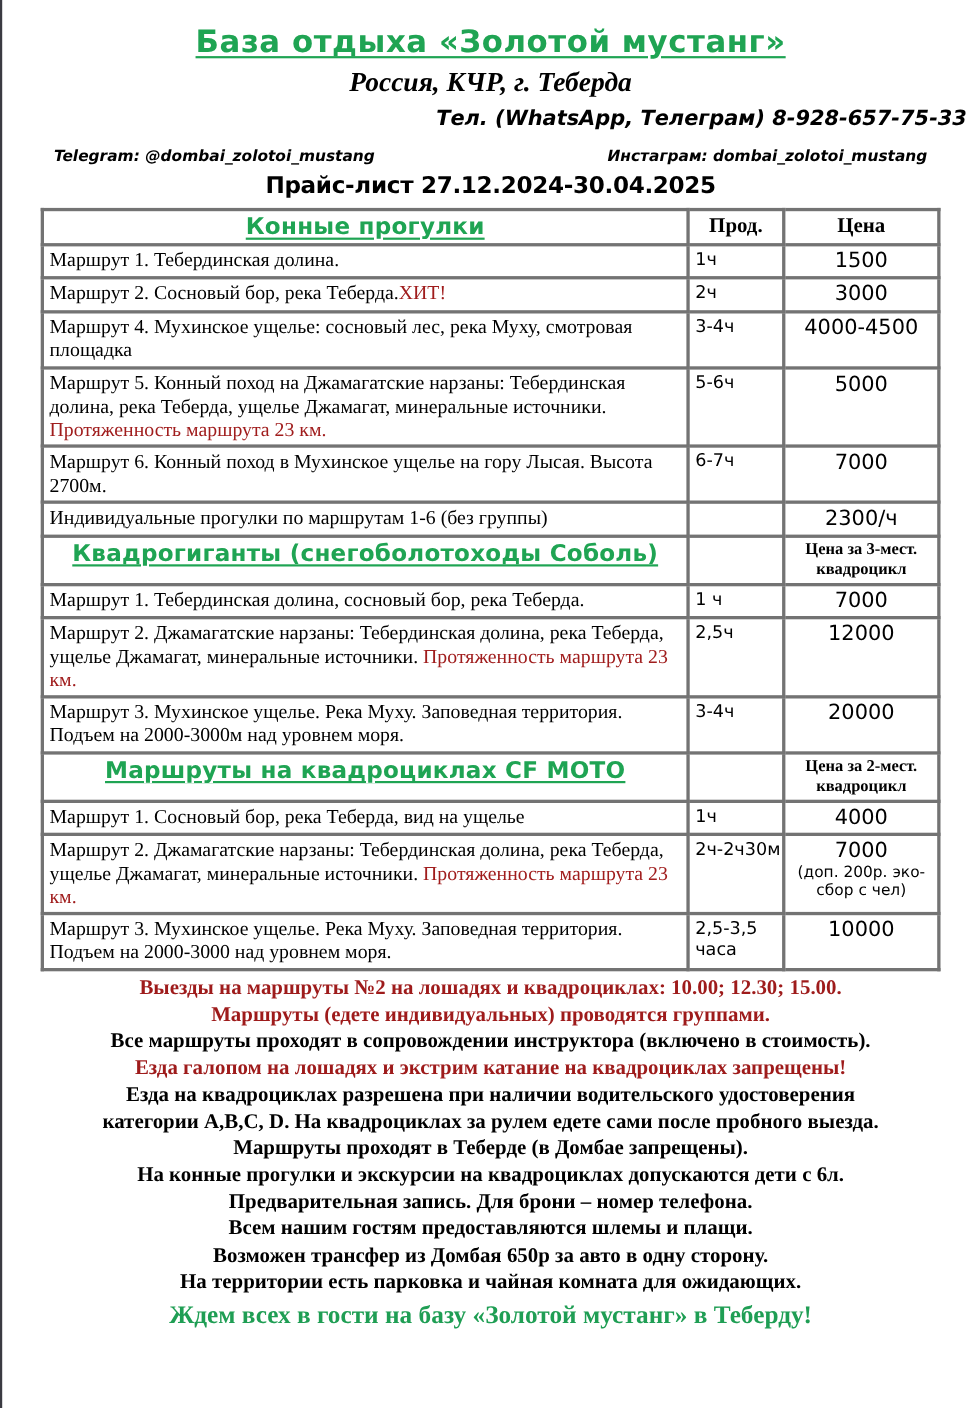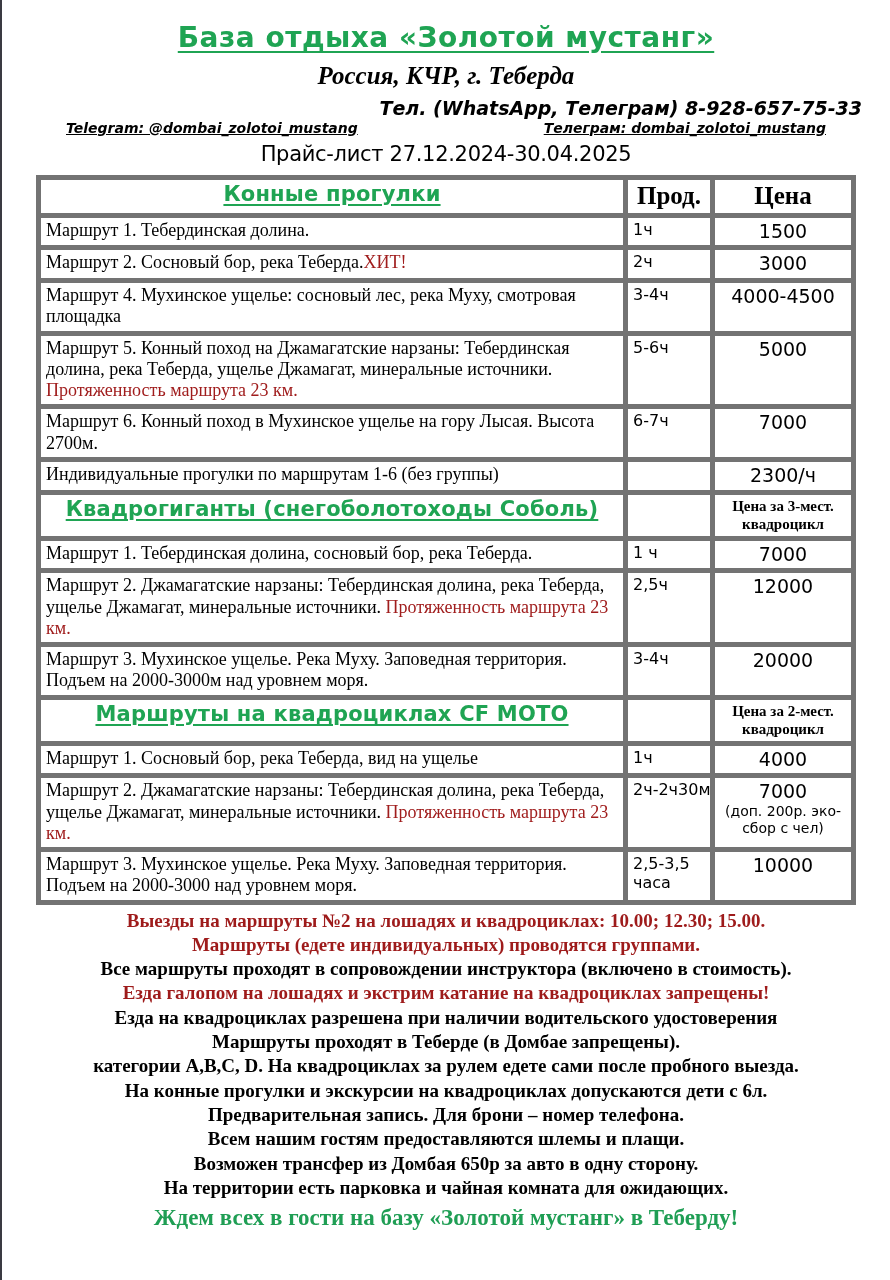--- a/index.html
+++ b/index.html
@@ -11,21 +11,21 @@
     width: 890px;
     height: 1280px;
     font-family: "Liberation Serif", "DejaVu Serif", serif;
     color: #000000;
     position: relative;
     overflow: hidden;
     border-left: 2px solid #3a3a42;
     box-sizing: border-box;
   }
   .page {
-    padding: 0 28px;
+    padding: 0 11px;
     box-sizing: border-box;
     width: 100%;
   }
 
   
   .hdr-title {
     text-align: center;
     color: #1fa453;
     font-family: "DejaVu Sans", sans-serif;
     font-weight: bold;
@@ -55,43 +55,42 @@
     line-height: 1.1;
   }
   .hdr-socials {
     display: flex;
     justify-content: space-between;
     align-items: baseline;
     font-family: "DejaVu Sans", sans-serif;
     font-style: italic;
     font-weight: bold;
     font-size: 14px;
-    margin-top: 1px;
+    margin-top: 15px;
     padding: 0 36px 0 36px;
     box-sizing: border-box;
-    text-decoration: underline;
   }
   .hdr-pricelist {
     text-align: center;
     font-family: "DejaVu Sans", sans-serif;
-    font-weight: normal;
+    font-weight: bold;
     font-size: 21px;
     margin-top: 6px;
     letter-spacing: -0.3px;
   }
 
   
   table.pricelist {
     margin: 9px auto 0 auto;
     width: 815px;
     border-collapse: collapse;
     table-layout: fixed;
   }
   table.pricelist td {
-    border: 5px solid #737373;
+    border: 3px solid #737373;
     vertical-align: top;
     padding: 2px 5px 3px 5px;
   }
   table.pricelist .c-desc { width: 587px; }
   table.pricelist .c-dur  { width: 87px; }
   table.pricelist .c-price{ width: 141px; }
 
   .desc {
     font-family: "Liberation Serif", serif;
     font-size: 18px;
@@ -110,21 +109,21 @@
     text-align: center;
   }
   .price .sub {
     font-size: 14px;
     display: block;
     line-height: 1.18;
   }
   .colhead {
     font-family: "Liberation Serif", serif;
     font-weight: bold;
-    font-size: 25px;
+    font-size: 19px;
     text-align: center;
     vertical-align: middle !important;
   }
   .section-title {
     text-align: center;
     color: #1fa453;
     font-family: "DejaVu Sans", sans-serif;
     font-weight: bold;
     font-size: 21px;
     text-decoration: underline;
@@ -163,21 +162,21 @@
 </head>
 <body>
 
 <div class="page">
 
   <div class="hdr-title">База отдыха «Золотой мустанг»</div>
   <div class="hdr-region">Россия, КЧР, г. Теберда</div>
   <div class="hdr-phone">Тел. (WhatsApp, Телеграм)  8-928-657-75-33</div>
   <div class="hdr-socials">
     <span>Telegram: @dombai_zolotoi_mustang</span>
-    <span>Телеграм: dombai_zolotoi_mustang</span>
+    <span>Инстаграм: dombai_zolotoi_mustang</span>
   </div>
   <div class="hdr-pricelist">Прайс-лист 27.12.2024-30.04.2025</div>
 
   <table class="pricelist">
     <colgroup>
       <col class="c-desc">
         <col class="c-dur">
         <col class="c-price">
     </colgroup>
     <tbody>
@@ -275,22 +274,22 @@
 
     </tbody>
   </table>
 
   <div class="notes">
     <span class="n n-red">Выезды на маршруты №2 на лошадях и квадроциклах: 10.00; 12.30; 15.00.</span>
     <span class="n n-red">Маршруты (едете индивидуальных) проводятся группами.</span>
     <span class="n">Все маршруты проходят в сопровождении инструктора (включено в стоимость).</span>
     <span class="n n-red">Езда галопом на лошадях и экстрим катание на квадроциклах запрещены!</span>
     <span class="n">Езда на квадроциклах разрешена при наличии водительского удостоверения</span>
+    <span class="n">категории А,В,С, D. На квадроциклах за рулем едете сами после пробного выезда.</span>
     <span class="n">Маршруты проходят в Теберде (в Домбае запрещены).</span>
-    <span class="n">категории А,В,С, D. На квадроциклах за рулем едете сами после пробного выезда.</span>
     <span class="n">На конные прогулки и экскурсии на квадроциклах допускаются дети с 6л.</span>
     <span class="n">Предварительная запись. Для брони – номер телефона.</span>
     <span class="n">Всем нашим гостям предоставляются шлемы и плащи.</span>
     <span class="n">Возможен трансфер из Домбая 650р за авто в одну сторону.</span>
     <span class="n">На территории есть парковка и чайная комната для ожидающих.</span>
     <span class="n n-green">Ждем всех в гости на базу «Золотой мустанг» в Теберду!</span>
   </div>
 
 </div>
 

